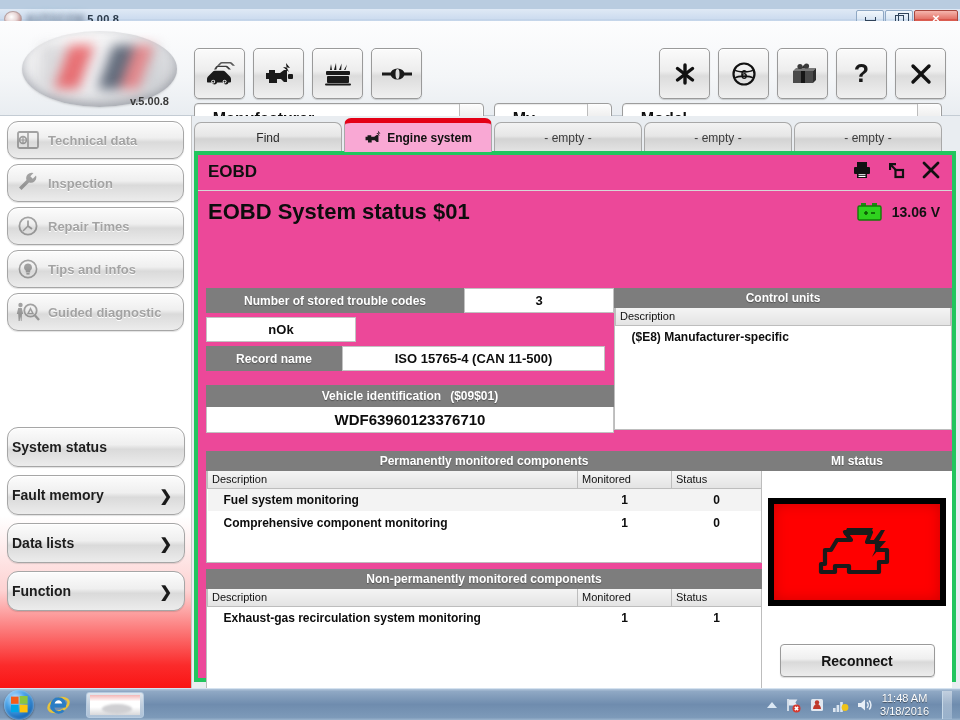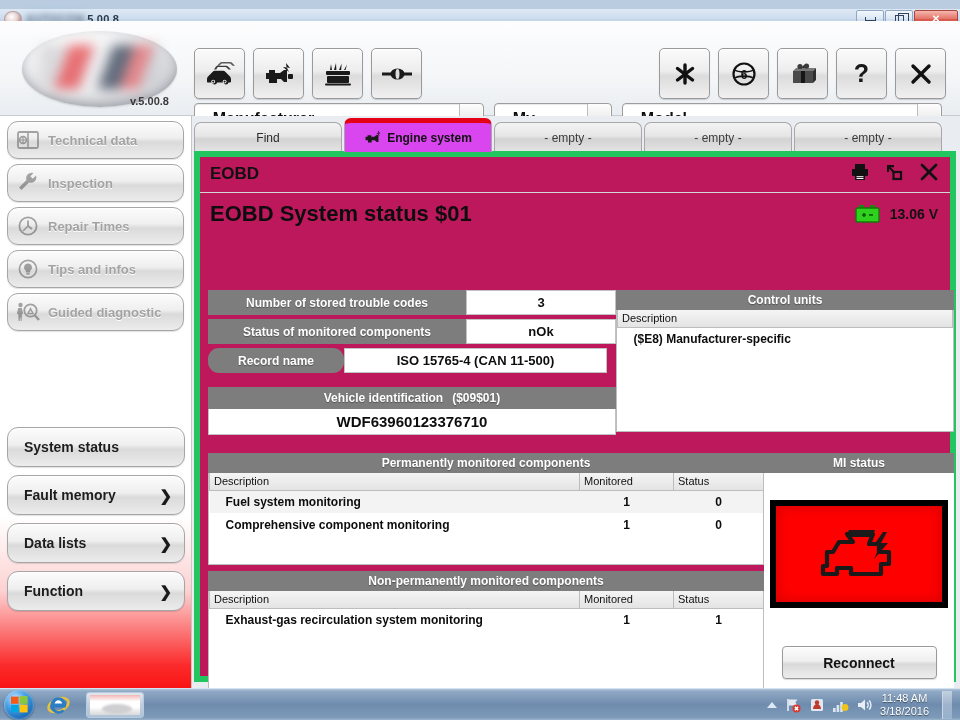--- a/index.html
+++ b/index.html
@@ -123,49 +123,49 @@
     border: 1px solid #a6a6a6; border-radius: 11px;
     background: linear-gradient(to bottom,#fcfcfc 0%,#efefef 44%,#dadada 56%,#ececec 100%);
     box-shadow: inset 0 1px 0 #ffffff, 0 1px 1px rgba(0,0,0,.12);
     display: flex; align-items: center; padding-left: 7px; cursor: pointer;
   }
   .side-btn.disabled .side-label { color: #a3a3a3; text-shadow: 0 1px 0 #ffffff; }
   .side-btn.disabled .side-ico { opacity: .42; }
   .side-ico { width: 26px; height: 26px; flex: none; display: flex; align-items: center; justify-content: center; }
   .side-label { font-size: 13px; font-weight: bold; color: #1d1d1d; margin-left: 7px; }
   .side-group2 { position: absolute; left: 0; top: 303px; width: 192px; }
-  .side-btn.big { height: 40px; margin-top: 8px; padding-left: 16px; }
+  .side-btn.big { height: 40px; margin-top: 8px; padding-left: 4px; }
   .side-btn.big .side-label { margin-left: 0; font-size: 14px; }
   .side-chev {
     position: absolute; right: 12px; top: 50%; transform: translateY(-50%);
     font-size: 15px; font-weight: bold; color: #1a1a1a; line-height: 1;
   }
 
   
   .main { position: absolute; left: 192px; top: 116px; width: 768px; height: 572px; background: #e9edf1; }
 
   .tabs { position: absolute; left: 2px; top: 6px; display: flex; gap: 2px; }
   .tab {
     width: 148px; height: 30px; border: 1px solid #a8a8a8; border-bottom: none;
     border-radius: 7px 7px 0 0;
     background: linear-gradient(to bottom,#f3f3f3 0%,#e6e6e6 45%,#d3d3d3 55%,#e4e4e4 100%);
     display: flex; align-items: center; justify-content: center;
     font-size: 12px; color: #2b2b2b; cursor: pointer; position: relative;
   }
   .tab.active {
-    background: #d946ef; color: #111111; font-weight: bold; height: 34px; margin-top: -4px;
+    background: #f9a8d4; color: #111111; font-weight: bold; height: 34px; margin-top: -4px;
     border-top: 5px solid #e40016;
     z-index: 3;
   }
   .tab .tab-ico { margin-right: 3px; display: flex; align-items: center; }
   .tab-empty { color: #3c3c3c; }
 
   .panel {
     position: absolute; left: 2px; top: 35px; width: 762px; height: 531px;
-    background: #be185d; border: 6px solid #22c55e;
+    background: #ec4899; border: 4px solid #22c55e;
   }
   .panel-head { position: relative; height: 36px; border-bottom: 1px solid #d6d6d6; }
   .panel-title { position: absolute; left: 10px; top: 7px; font-size: 17px; font-weight: bold; color: #101010; }
   .ph-icons { position: absolute; right: 10px; top: 4px; display: flex; align-items: center; gap: 14px; }
   .ph-icons .ic { cursor: pointer; display: flex; align-items: center; justify-content: center; }
 
   .screen-title { position: absolute; left: 10px; top: 44px; font-size: 22px; font-weight: bold; color: #0d0d0d; }
   .batt-row { position: absolute; right: 12px; top: 48px; display: flex; align-items: center; gap: 10px; }
   .batt-ico { width: 25px; height: 18px; }
   .batt-volt { font-size: 14px; font-weight: bold; color: #111111; }
@@ -177,21 +177,21 @@
     background: #7d7d7d; color: #ffffff; font-size: 12px; font-weight: bold;
     display: flex; align-items: center; justify-content: center; text-shadow: 0 1px 1px rgba(0,0,0,.35);
   }
   .kv-val {
     background: #ffffff; border: 1px solid #c2c2c2; color: #0d0d0d;
     font-size: 13px; font-weight: bold;
     display: flex; align-items: center; justify-content: center;
   }
   .kv-row.r1 .kv-key { width: 258px; } .kv-row.r1 .kv-val { width: 150px; }
   .kv-row.r2 .kv-key { width: 258px; } .kv-row.r2 .kv-val { width: 150px; }
-  .kv-row.r3 .kv-key { width: 136px; border-radius: 11px; } .kv-row.r3 .kv-val { width: 263px; }
+  .kv-row.r3 .kv-key { width: 136px; } .kv-row.r3 .kv-val { width: 263px; }
 
   .vid { position: absolute; left: 8px; top: 230px; width: 408px; }
   .vid-head {
     height: 22px; background: #7d7d7d; color: #ffffff; font-size: 12px; font-weight: bold;
     display: flex; align-items: center; justify-content: center; gap: 9px; text-shadow: 0 1px 1px rgba(0,0,0,.35);
   }
   .vid-val {
     height: 26px; background: #ffffff; border: 1px solid #c2c2c2; border-top: none;
     display: flex; align-items: center; justify-content: center;
     font-size: 15px; font-weight: bold; color: #0d0d0d;
@@ -567,21 +567,20 @@
         </span>
         <span class="batt-volt">13.06 V</span>
       </div>
 
       <div class="kv">
         <div class="kv-row r1">
           <div class="kv-key">Number of stored trouble codes</div>
           <div class="kv-val">3</div>
         </div>
         <div class="kv-row r2">
-          <div class="kv-key">Status of monitored components</div>
           <div class="kv-val">nOk</div>
         </div>
         <div class="kv-row r3">
           <div class="kv-key">Record name</div>
           <div class="kv-val">ISO 15765-4 (CAN 11-500)</div>
         </div>
       </div>
 
       <div class="vid">
         <div class="vid-head">

